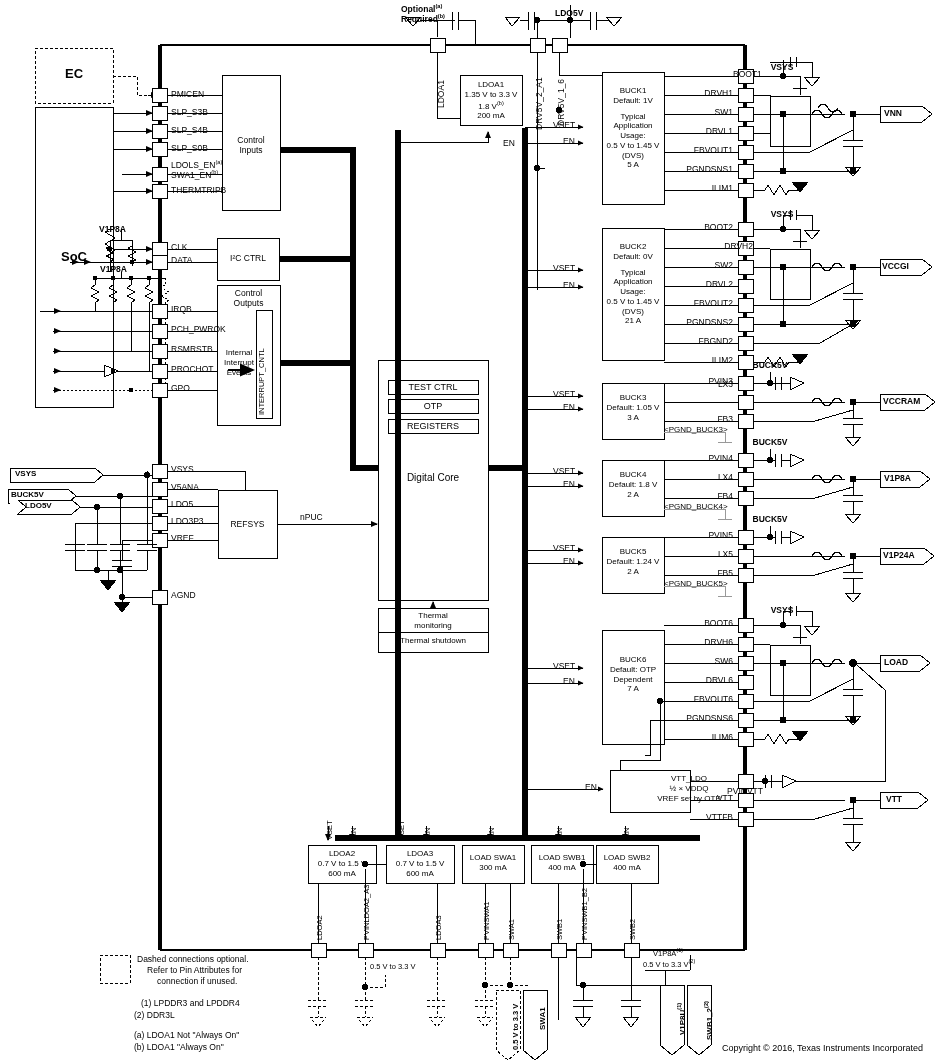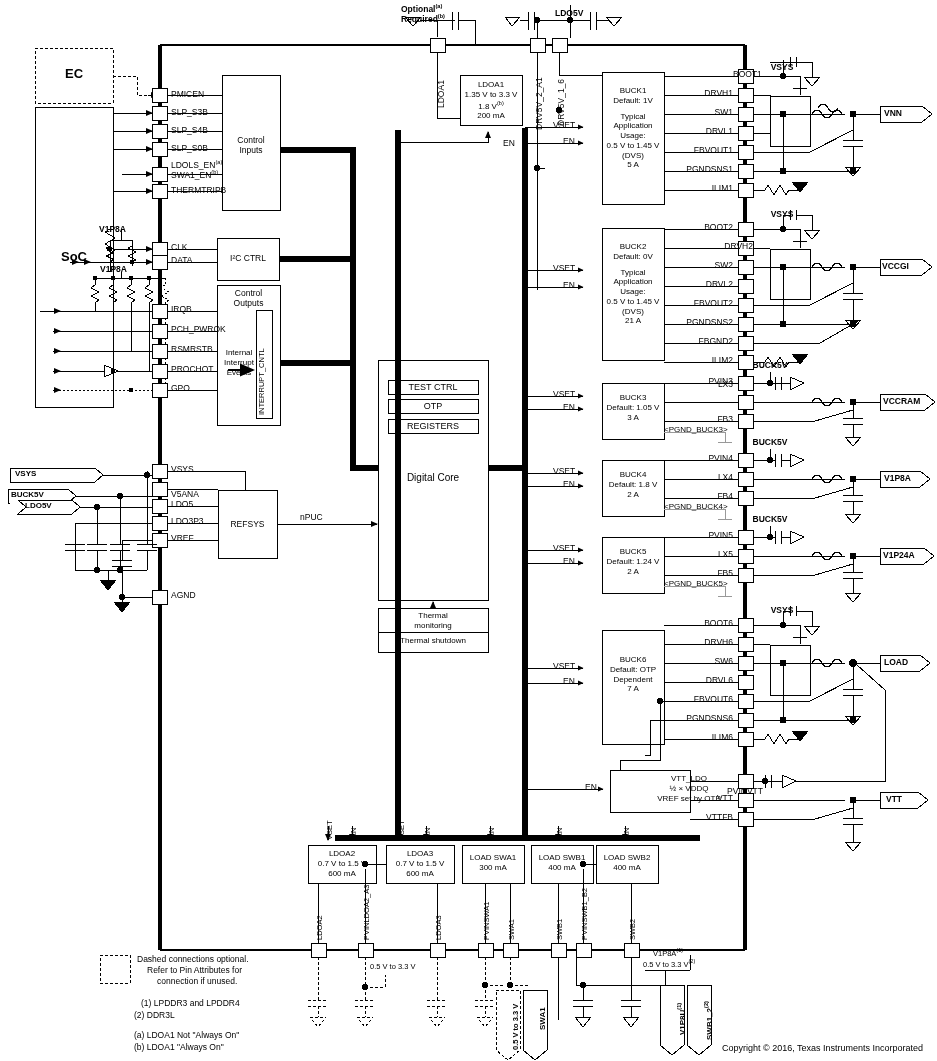--- a/index.html
+++ b/index.html
@@ -609,21 +609,21 @@
 <div class="txt" style="left:171px;top:169px;"><span>SWA1_EN</span><sup>(b)</sup></div>
 <div class="txt" style="left:171px;top:186px;">THERMTRIPB</div>
 <div class="txt" style="left:171px;top:243px;">CLK</div>
 <div class="txt" style="left:171px;top:256px;">DATA</div>
 <div class="txt" style="left:171px;top:305px;">IRQB</div>
 <div class="txt" style="left:171px;top:325px;">PCH_PWROK</div>
 <div class="txt" style="left:171px;top:345px;">RSMRSTB</div>
 <div class="txt" style="left:171px;top:365px;">PROCHOT</div>
 <div class="txt" style="left:171px;top:384px;">GPO</div>
 <div class="txt" style="left:171px;top:465px;">VSYS</div>
-<div class="txt" style="left:171px;top:483px;margin-top:7px;">V5ANA</div>
+<div class="txt" style="left:171px;top:483px;">V5ANA</div>
 <div class="txt" style="left:171px;top:500px;">LDO5</div>
 <div class="txt" style="left:171px;top:517px;">LDO3P3</div>
 <div class="txt" style="left:171px;top:534px;">VREF</div>
 <div class="txt" style="left:171px;top:591px;">AGND</div>
 
 <div class="txt bold" style="left:99px;top:225px;">V1P8A</div>
 <div class="txt bold" style="left:100px;top:265px;">V1P8A</div>
 
 <div class="blkname" style="left:222px;top:135px;width:58px;">
   <div>Control</div>

